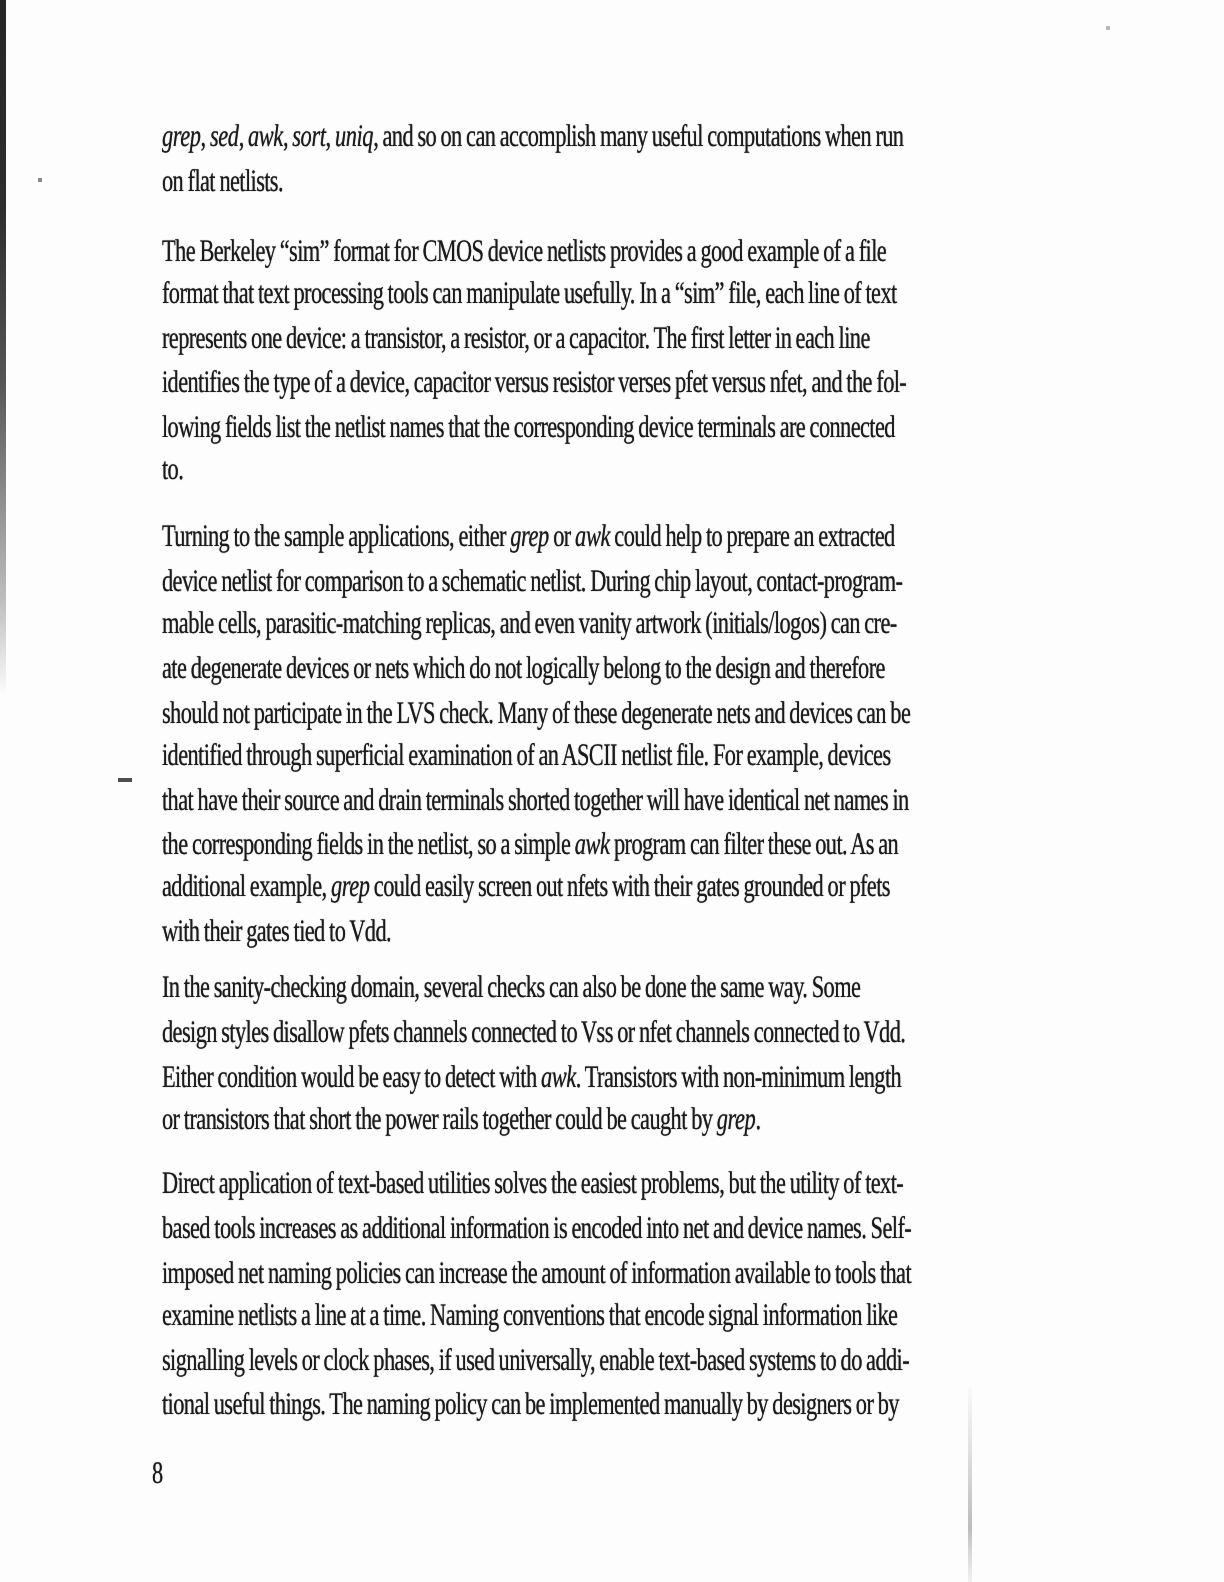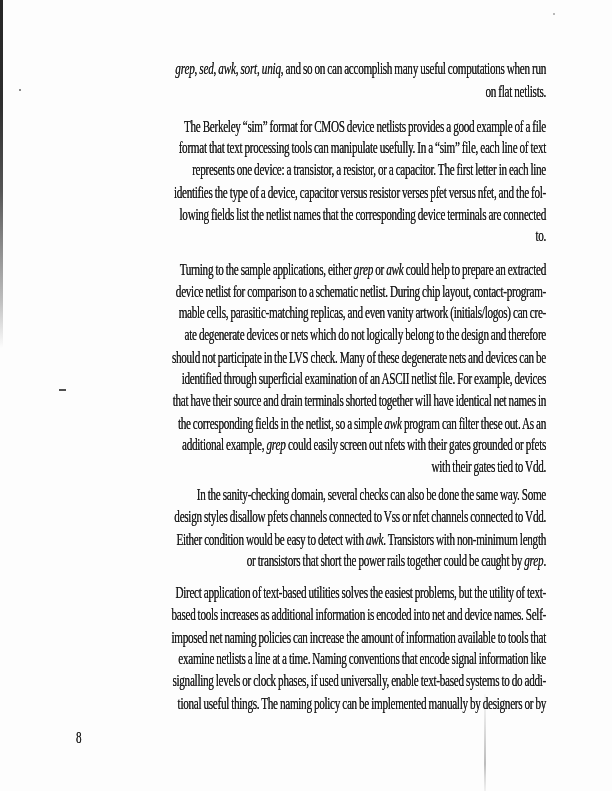--- a/index.html
+++ b/index.html
@@ -7,21 +7,20 @@
     width: 612px; height: 791px;
     background: #fdfdfd;
     overflow: hidden;
     position: relative;
     font-family: "Liberation Serif", serif;
   }
   .page {
     position: absolute; left: 0; top: 0;
     width: 486px; height: 791px;
     background: #fdfdfd;
-    text-align: right;
   }
   .text-block {
     position: absolute; left: 81px; top: 59px;
     width: 465px; height: 480px;
     transform: scaleY(1.4);
     transform-origin: 0 0;
     font-size: 11.2px;
     letter-spacing: -0.3px;
     word-spacing: -0.3px;
     color: #1b1b1b;

